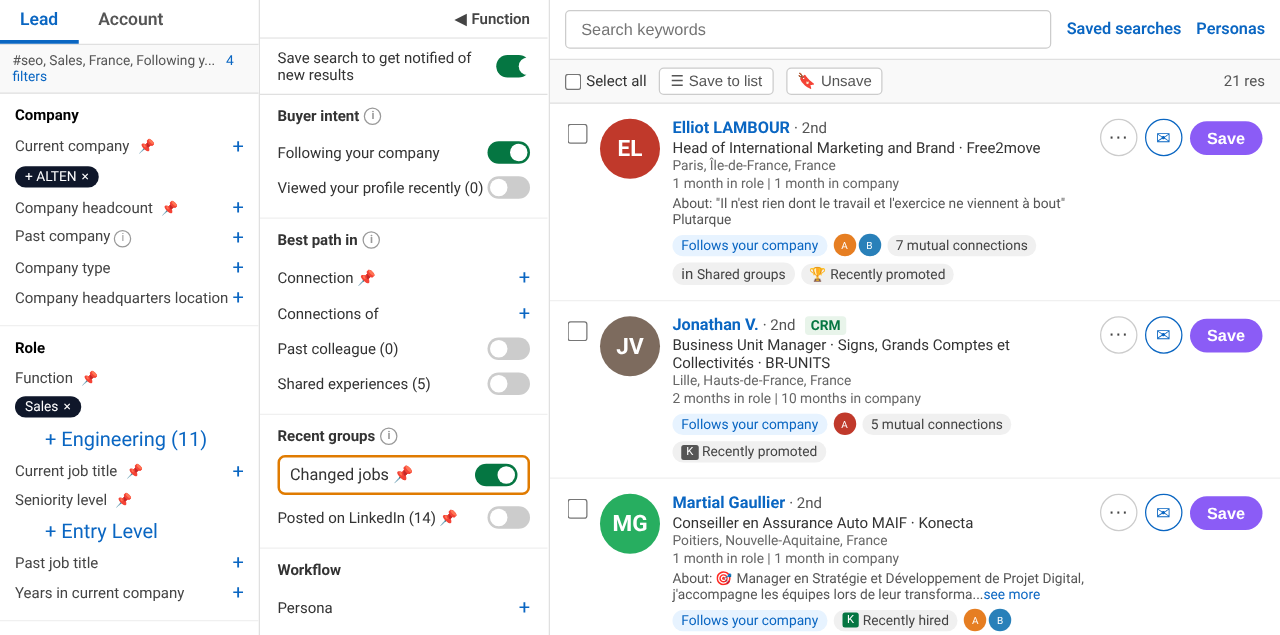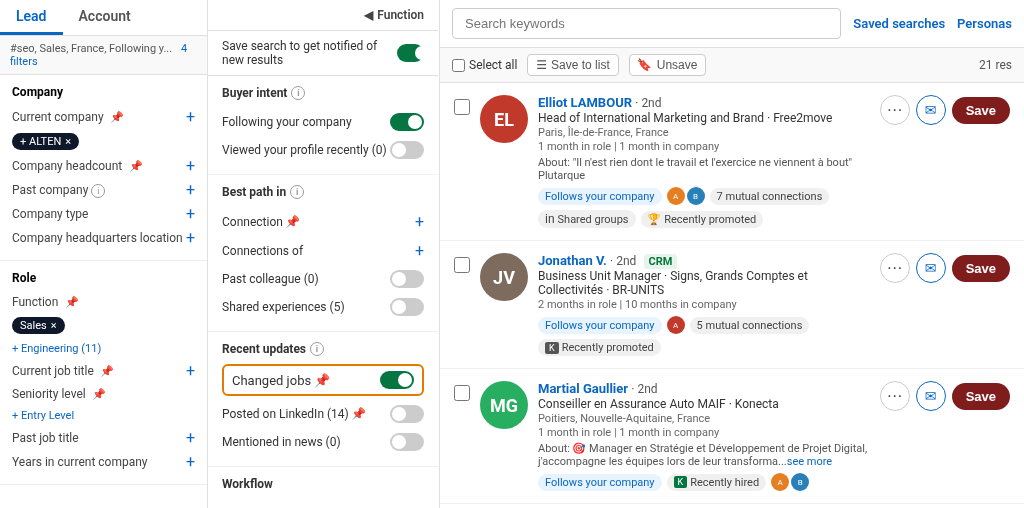--- a/index.html
+++ b/index.html
@@ -19,21 +19,21 @@
     .search-bar { padding: 6px 10px; background: #f9f9f9; border-bottom: 1px solid #e0e0e0; font-size: 11px; color: #555; }
 
     .section { padding: 10px 12px; border-bottom: 1px solid #f0f0f0; }
     .section-title { font-size: 12px; font-weight: 700; color: #000000; margin-bottom: 6px; }
     .filter-row { display: flex; align-items: center; justify-content: space-between; padding: 4px 0; font-size: 12px; color: #444; }
     .filter-row .add-btn { color: #0a66c2; font-size: 16px; cursor: pointer; line-height: 1; }
     .filter-row .pin-icon { color: #999; font-size: 11px; margin-left: 4px; }
     .filter-tag { display: inline-flex; align-items: center; background: #e7f3ff; color: #0a66c2; border-radius: 12px; padding: 2px 8px; font-size: 11px; margin-right: 4px; }
     .filter-tag .x { margin-left: 4px; cursor: pointer; }
     .tag-green { background: #0f172a; color: #fff; }
-    .plus-link { color: #0a66c2; font-size: 11px; cursor: pointer; display: inline-flex; align-items: center; gap: 2px; }
+    .plus-link { color: #0a66c2; font-size: 16px; cursor: pointer; display: inline-flex; align-items: center; gap: 2px; margin-left: 24px; }
 
     
     .intent-col { width: 230px; overflow-y: auto; padding: 0; }
     .intent-header { display: flex; align-items: center; justify-content: space-between; padding: 8px 14px; background: #fff; font-size: 13px; font-weight: 600; border-bottom: 1px solid #e0e0e0; }
     .collapse-btn { display: flex; align-items: center; gap: 4px; color: #444; font-size: 12px; cursor: pointer; }
 
     .save-search-bar { display: flex; align-items: center; justify-content: space-between; padding: 8px 14px; background: #fff; border-bottom: 1px solid #e0e0e0; font-size: 12px; }
     .toggle { position: relative; display: inline-block; width: 34px; height: 18px; }
     .toggle input { opacity: 0; width: 0; height: 0; }
     .slider { position: absolute; cursor: pointer; top: 0; left: 0; right: 0; bottom: 0; background-color: #ccc; border-radius: 18px; transition: .3s; }
@@ -77,21 +77,21 @@
     .result-tags { display: flex; flex-wrap: wrap; gap: 5px; margin-top: 5px; align-items: center; }
     .tag { display: inline-flex; align-items: center; gap: 3px; font-size: 11px; color: #444; background: #f0f0f0; border-radius: 10px; padding: 2px 7px; }
     .tag.blue { background: #e7f3ff; color: #0a66c2; }
     .tag-avatars { display: inline-flex; align-items: center; gap: 2px; }
     .mini-avatar { width: 18px; height: 18px; border-radius: 50%; background: #aaa; display: inline-flex; align-items: center; justify-content: center; font-size: 8px; color: #fff; }
 
     .result-actions { display: flex; flex-direction: column; align-items: flex-end; gap: 6px; flex-shrink: 0; }
     .action-row { display: flex; gap: 6px; align-items: center; }
     .btn-dots { width: 30px; height: 30px; border-radius: 50%; border: 1px solid #ccc; background: #fff; cursor: pointer; display: flex; align-items: center; justify-content: center; font-size: 16px; color: #444; }
     .btn-msg { width: 30px; height: 30px; border-radius: 50%; border: 1px solid #0a66c2; background: #fff; cursor: pointer; display: flex; align-items: center; justify-content: center; font-size: 14px; color: #0a66c2; }
-    .btn-save { padding: 6px 14px; background: #7f1d1d; color: #fff; border: none; border-radius: 16px; font-size: 13px; font-weight: 600; cursor: pointer; }
+    .btn-save { padding: 6px 14px; background: #8b5cf6; color: #fff; border: none; border-radius: 16px; font-size: 13px; font-weight: 600; cursor: pointer; }
 
     .see-more { color: #0a66c2; cursor: pointer; font-size: 11px; }
 
     .info-icon { display: inline-flex; align-items: center; justify-content: center; width: 14px; height: 14px; border-radius: 50%; border: 1px solid #999; color: #999; font-size: 9px; cursor: pointer; }
 
     ::-webkit-scrollbar { width: 5px; }
     ::-webkit-scrollbar-thumb { background: #ccc; border-radius: 3px; }
   </style>
 </head>
 <body>
@@ -234,39 +234,32 @@
           <span>Shared experiences (5)</span>
           <label class="toggle toggle-off">
             <input type="checkbox" style="">
             <span class="slider"></span>
           </label>
         </div>
       </div>
 
       <div class="intent-section">
         <div class="intent-section-title">
-          <span>Recent updates</span>
+          <span>Recent groups</span>
           <span class="info-icon">i</span>
         </div>
         <div class="changed-jobs-box">
           <span>Changed jobs <span class="pin-icon">📌</span></span>
           <label class="toggle">
             <input type="checkbox" checked="" style="">
             <span class="slider"></span>
           </label>
         </div>
         <div class="intent-row">
           <span>Posted on LinkedIn (14) <span class="pin-icon">📌</span></span>
-          <label class="toggle toggle-off">
-            <input type="checkbox" style="">
-            <span class="slider"></span>
-          </label>
-        </div>
-        <div class="intent-row">
-          <span>Mentioned in news (0)</span>
           <label class="toggle toggle-off">
             <input type="checkbox" style="">
             <span class="slider"></span>
           </label>
         </div>
       </div>
 
       <div class="intent-section">
         <div class="intent-section-title">
           <span>Workflow</span>
@@ -344,20 +337,21 @@
 
       <div class="result-card">
         <input type="checkbox" class="checkbox" style="">
         <div class="avatar" style="background:#7d6b5e;">JV</div>
         <div class="result-content">
           <div class="result-name">
             Jonathan V. <span class="degree">· 2nd</span>
             <span style="font-size:11px; background:#e8f4ea; color:#057642; padding:1px 5px; border-radius:3px; margin-left:4px;">CRM</span>
           </div>
           <div class="result-title">Business Unit Manager · Signs, Grands Comptes et Collectivités · BR-UNITS</div>
+          <div class="result-location">Lille, Hauts-de-France, France</div>
           <div class="result-meta">2 months in role | 10 months in company</div>
           <div class="result-tags">
             <span class="tag blue">Follows your company</span>
             <span class="tag-avatars">
               <span class="mini-avatar" style="background:#c0392b;">A</span>
             </span>
             <span class="tag">5 mutual connections</span>
             <span class="tag">
               <span style="background:#555;color:#fff;padding:1px 4px;font-size:9px;border-radius:2px;">K</span> Recently promoted
             </span>

